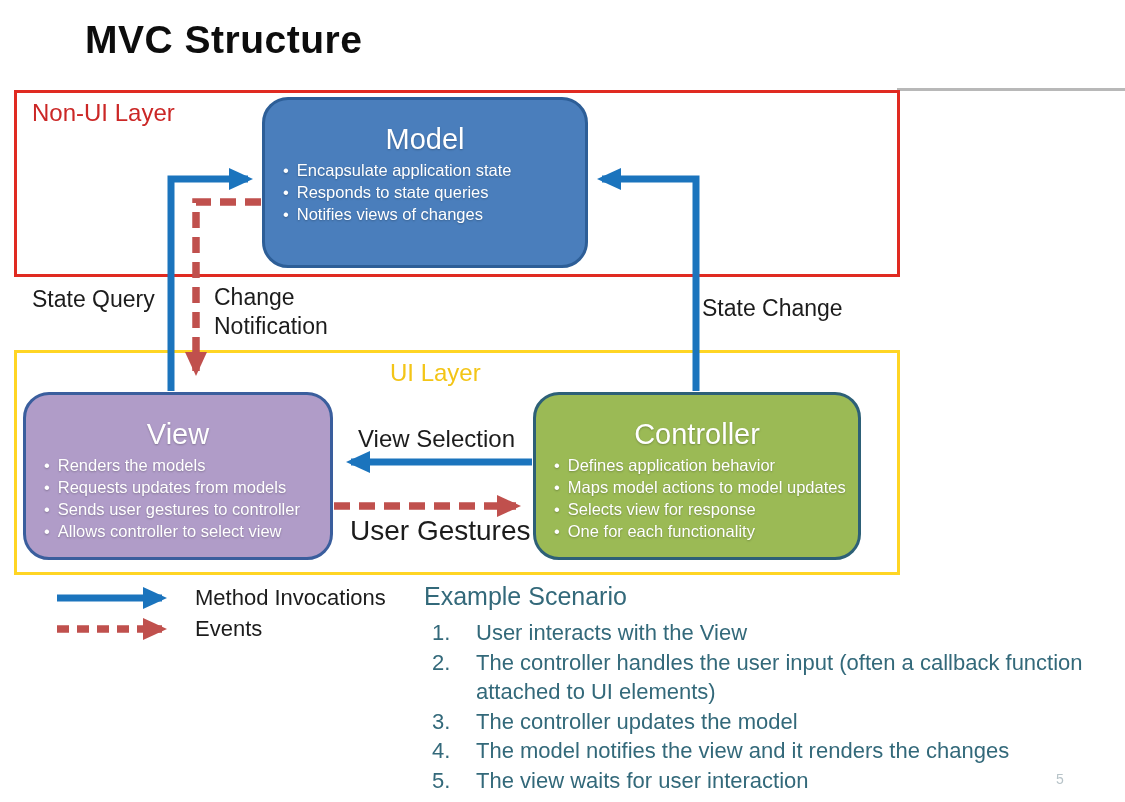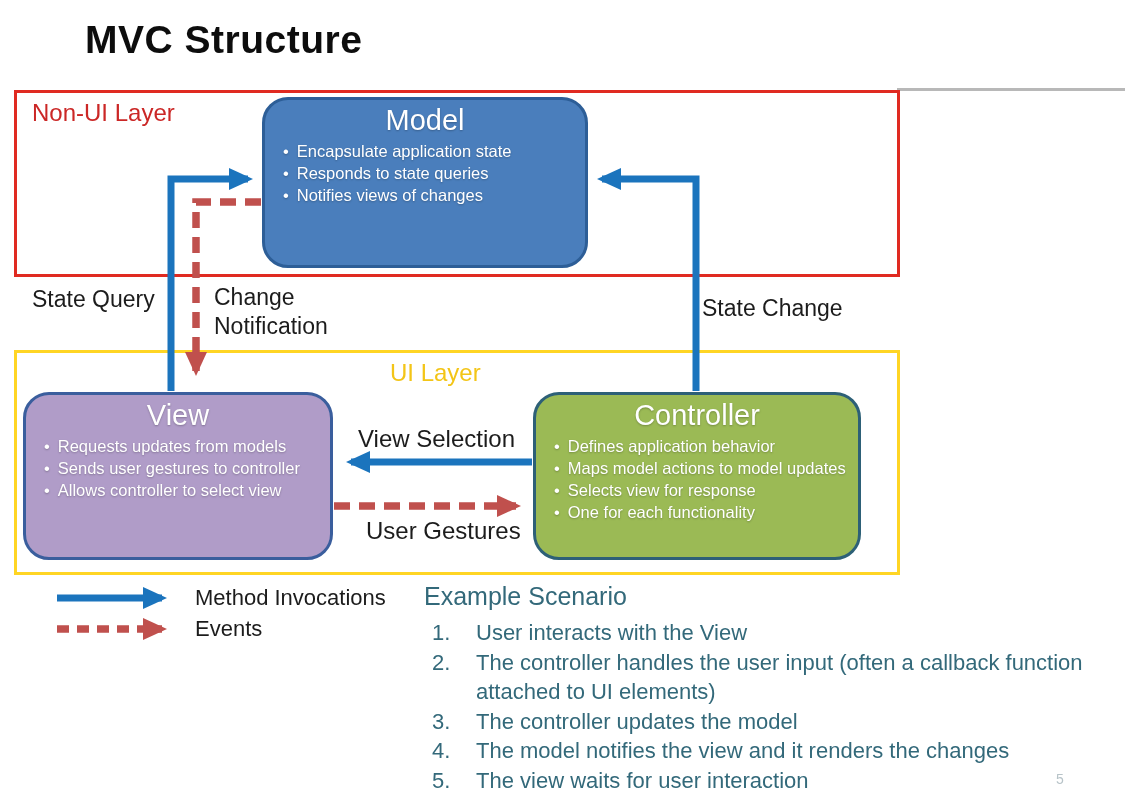--- a/index.html
+++ b/index.html
@@ -52,21 +52,21 @@
   
   .comp-box {
     position: absolute;
     border-radius: 26px;
     color: #ffffff;
     text-shadow: 0 1px 2px rgba(0,0,0,0.25);
   }
   .comp-box .comp-title {
     text-align: center;
     font-size: 29px;
-    margin-top: 4px;
+    margin-top: 23px;
     font-weight: 400;
   }
   .comp-box ul {
     list-style: none;
     margin-top: 3px;
     padding-left: 18px;
     font-size: 16.5px;
     line-height: 22px;
   }
   .comp-box ul li::before {
@@ -177,20 +177,21 @@
     <ul>
         <li>Encapsulate application state</li>
         <li>Responds to state queries</li>
         <li>Notifies views of changes</li>
       </ul>
   </div>
 
   <div class="comp-box view-box">
     <div class="comp-title">View</div>
     <ul>
+        <li>Renders the models</li>
         <li>Requests updates from models</li>
         <li>Sends user gestures to controller</li>
         <li>Allows controller to select view</li>
       </ul>
   </div>
 
   <div class="comp-box controller-box">
     <div class="comp-title">Controller</div>
     <ul>
         <li>Defines application behavior</li>
@@ -221,21 +222,21 @@
     <path class="arrow-line thick stroke-red dashed" d="M 334,506 L 516,506" marker-end="url(#arrowRed)"></path>
 
     <path class="arrow-line stroke-blue" d="M 57,598 L 162,598" marker-end="url(#arrowBlue)"></path>
     <path class="arrow-line thick stroke-red dashed-sm" d="M 57,629 L 162,629" marker-end="url(#arrowRed)"></path>
   </svg>
 
   <div class="arrow-label" style="left:32px; top:285px;">State Query</div>
   <div class="arrow-label wrap" style="left:214px; top:283px; width:150px;">Change Notification</div>
   <div class="arrow-label" style="left:702px; top:294px;">State Change</div>
   <div class="arrow-label" style="left:358px; top:424px; font-size:24px;text-align:center;">View Selection</div>
-  <div class="arrow-label" style="left:366px; top:516px; font-size:24px;">User Gestures</div>
+  <div class="arrow-label" style="left:350px; top:516px; font-size:28px;">User Gestures</div>
 
   <div class="legend-label" style="left:195px; top:585px;">Method Invocations</div>
   <div class="legend-label" style="left:195px; top:616px;">Events</div>
 
   <div class="scenario">
     <div class="scenario-heading">Example Scenario</div>
     <ol>
         <li>User interacts with the View</li>
         <li>The controller handles the user input (often a callback function attached to UI elements)</li>
         <li>The controller updates the model</li>

